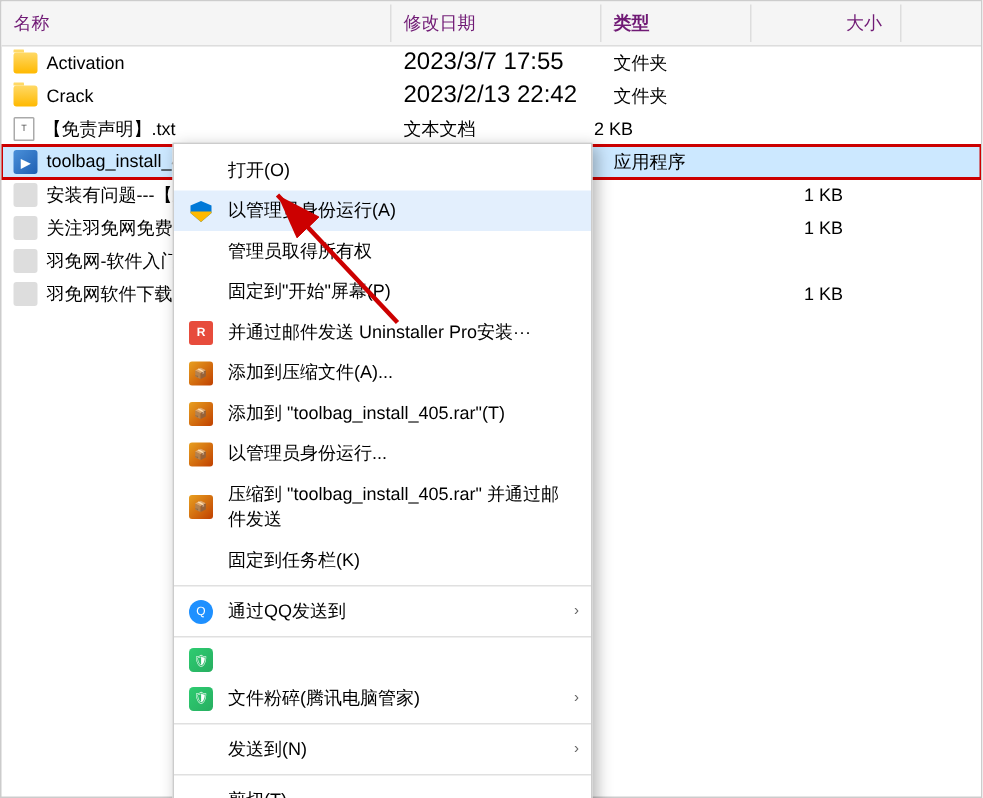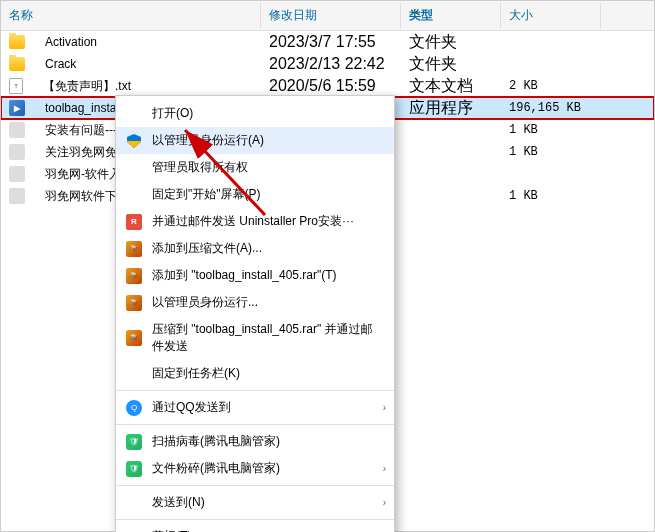--- a/index.html
+++ b/index.html
@@ -26,30 +26,30 @@
       background: #f5f5f5;
       border-bottom: 1px solid #ddd;
       padding: 2px 0;
       font-size: 12px;
       color: #333;
     }
 
     .col-header {
       padding: 4px 8px;
       border-right: 1px solid #ddd;
-      color: #0369a1;
+      color: #701a75;
       font-size: 12px;
       cursor: pointer;
       user-select: none;
     }
 
     .col-name { width: 260px; }
     .col-date { width: 140px; }
     .col-type { width: 100px; font-weight: bold; }
-    .col-size { width: 100px; padding-right: 12px; }
+    .col-size { width: 100px; text-align: right; padding-right: 12px; }
 
     .file-list {
       overflow: auto;
     }
 
     .file-row {
       display: flex;
       align-items: center;
       height: 22px;
       padding: 0;
@@ -60,27 +60,26 @@
     .file-cell {
       padding: 2px 8px;
       overflow: hidden;
       white-space: nowrap;
       text-overflow: ellipsis;
     }
 
     .cell-name {
       width: 260px;
       display: flex;
-      align-items: center;
-      gap: 20px;
+      gap: 6px;
     }
 
     .cell-date { width: 140px; font-size: 16px; }
-    .cell-type { width: 100px; font-size: 16px; }
-    .cell-size { width: 100px; text-align: left; padding-right: 12px; font-size: 12px; font-family: Liberation Mono, monospace; }
+    .cell-type { width: 100px; font-size: 12px; }
+    .cell-size { width: 100px; text-align: center; padding-right: 12px; font-size: 12px; }
 
     
     .icon-folder {
       width: 16px;
       height: 14px;
       background: linear-gradient(180deg, #ffd966 0%, #ffb900 100%);
       border-radius: 2px;
       position: relative;
       flex-shrink: 0;
     }
@@ -290,33 +289,31 @@
       <div class="file-cell cell-date">2023/2/13 22:42</div>
       <div class="file-cell cell-type">文件夹</div>
       <div class="file-cell cell-size"></div>
     </div>
 
     <div class="file-row">
       <div class="file-cell cell-name">
         <div class="icon-txt">T</div>
         <span class="file-name-text">【免责声明】.txt</span>
       </div>
-      <div class="file-cell cell-date">2020/5/6 15:59</div>
       <div class="file-cell cell-type">文本文档</div>
       <div class="file-cell cell-size">2 KB</div>
     </div>
 
     <div class="file-row active-selected">
       <div class="file-cell cell-name">
         <div class="icon-exe">▶</div>
         <span class="file-name-text">toolbag_install_405.···</span>
       </div>
       <div class="file-cell cell-date">2023/2/13 21:33</div>
       <div class="file-cell cell-type">应用程序</div>
-      <div class="file-cell cell-size">196,165 KB</div>
     </div>
 
     <div class="file-row">
       <div class="file-cell cell-name">
         <div class="icon-link"></div>
         <span class="file-name-text">安装有问题---【上羽】</span>
       </div>
       <div class="file-cell cell-date"></div>
       <div class="file-cell cell-type"></div>
       <div class="file-cell cell-size">1 KB</div>
@@ -426,21 +423,20 @@
     <span>通过QQ发送到</span>
     <span class="arrow">›</span>
   </div>
 
   <div class="menu-separator"></div>
 
   <div class="menu-item">
     <span class="item-icon">
       <div class="antivirus-icon">🛡</div>
     </span>
-    <span>扫描病毒(腾讯电脑管家)</span>
   </div>
 
   <div class="menu-item">
     <span class="item-icon">
       <div class="antivirus-icon">🛡</div>
     </span>
     <span>文件粉碎(腾讯电脑管家)</span>
     <span class="arrow">›</span>
   </div>
 

